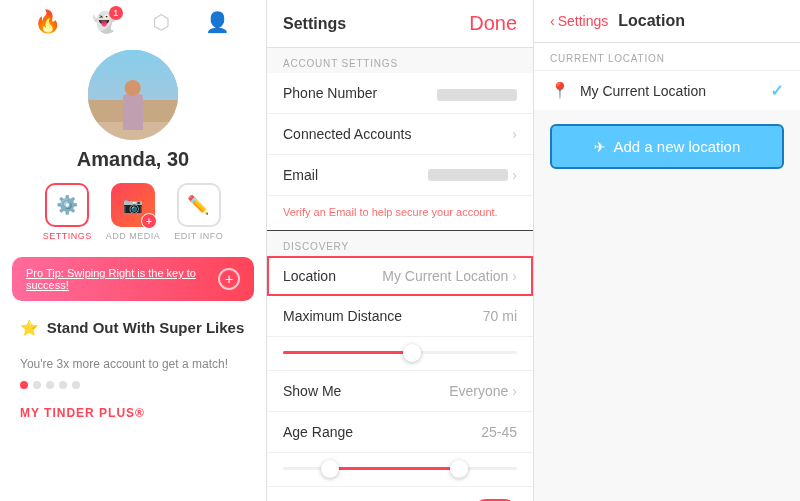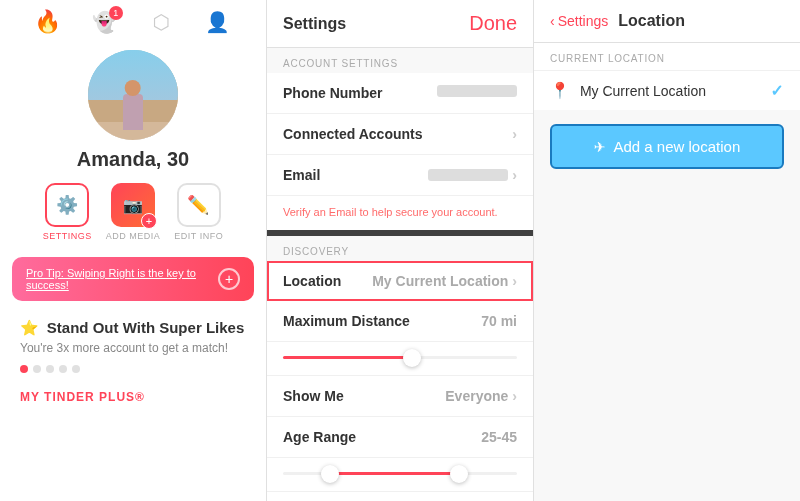--- a/index.html
+++ b/index.html
@@ -193,21 +193,21 @@
 
     .super-likes-section {
       width: 100%;
       padding: 14px 20px 8px;
     }
 
     .super-likes-title {
       font-size: 15px;
       font-weight: 600;
       color: #333;
-      margin-bottom: 4px;
+      margin-bottom: 20px;
     }
 
     .star-icon {
       color: #5bc8ff;
       margin-right: 4px;
     }
 
     .super-likes-sub {
       font-size: 12px;
       color: #888;
@@ -281,24 +281,23 @@
       font-weight: 500;
       letter-spacing: 0.8px;
       text-transform: uppercase;
       padding: 10px 16px 4px;
     }
 
     .settings-row {
       background: white;
       padding: 12px 16px;
       display: flex;
-      align-items: flex-start;
+      align-items: flex-end;
       justify-content: space-between;
       border-bottom: 1px solid #f0f0f0;
-      font-weight: bold;
     }
 
     .settings-row-label {
       font-size: 14px;
       color: #333;
     }
 
     .settings-row-value {
       font-size: 14px;
       color: #aaa;
@@ -308,21 +307,21 @@
     }
 
     .chevron {
       color: #ccc;
       font-size: 14px;
     }
 
     .email-verify {
       background: white;
       padding: 6px 16px 10px;
-      border-bottom: 6px solid #404040;
+      border-bottom: 1px solid #404040;
     }
 
     .email-verify-text {
       font-size: 11px;
       color: #ff6b6b;
     }
 
     .slider-track {
       width: 100%;
       height: 3px;

